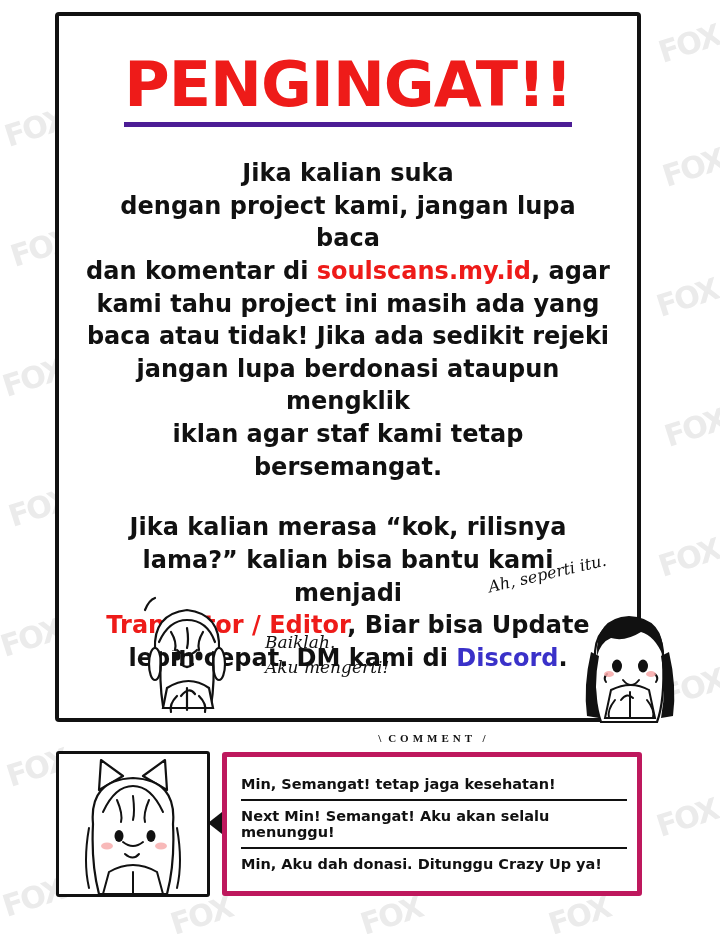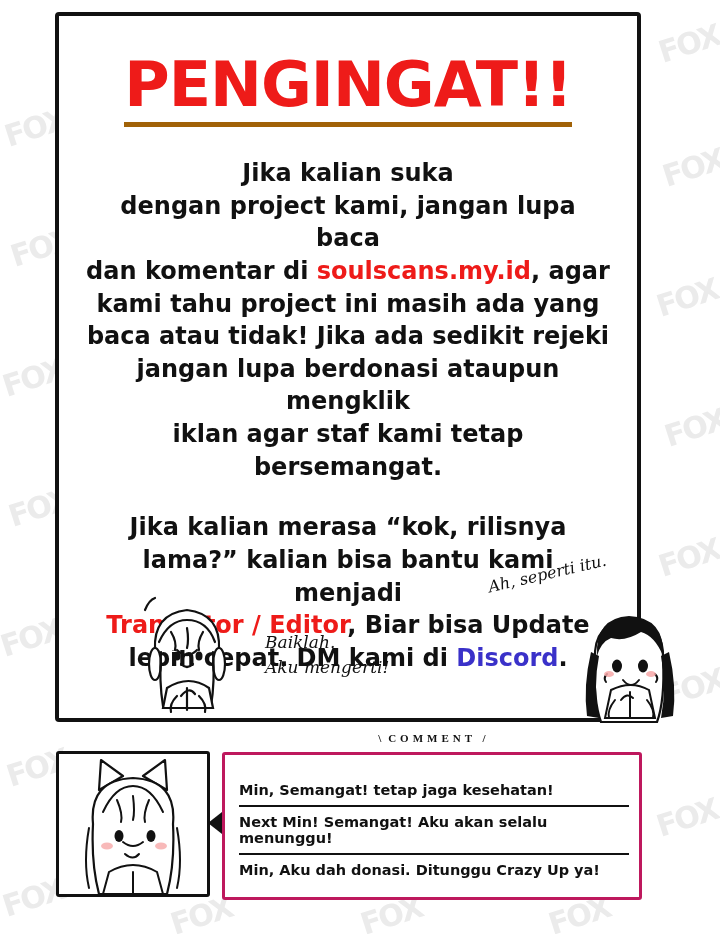--- a/index.html
+++ b/index.html
@@ -52,21 +52,21 @@
     margin-top: 38px;
   }
   .title {
     display: inline-block;
     color: #ee1b19;
     font-size: 62px;
     line-height: 1;
     font-weight: bold;
     font-family: "DejaVu Sans", sans-serif;
     letter-spacing: -1px;
-    border-bottom: 5px solid #a16207;
+    border-bottom: 5px solid #4c1d95;
     padding-bottom: 6px;
   }
 
   .body-text {
     margin: 30px 26px 0 26px;
     text-align: center;
     color: #111;
     font-size: 24px;
     font-weight: bold;
     line-height: 1.36;
@@ -120,23 +120,23 @@
     text-align: center;
     font-size: 11px;
     font-weight: bold;
     letter-spacing: 4px;
     color: #111;
     font-family: Liberation Serif, serif;
     background: #fff;
   }
   .comment-header .slash { font-weight: bold; letter-spacing: 0; }
   .comment-box {
-    border: 3px solid #be185d;
+    border: 5px solid #be185d;
     border-radius: 3px;
-    padding: 20px 10px 12px 14px;
+    padding: 12px 10px 12px 14px;
     background: #fff;
     box-sizing: border-box;
   }
   .comment-item {
     font-size: 14.5px;
     font-weight: bold;
     color: #111;
     padding: 7px 0;
     font-family: "DejaVu Sans", sans-serif;
   }

